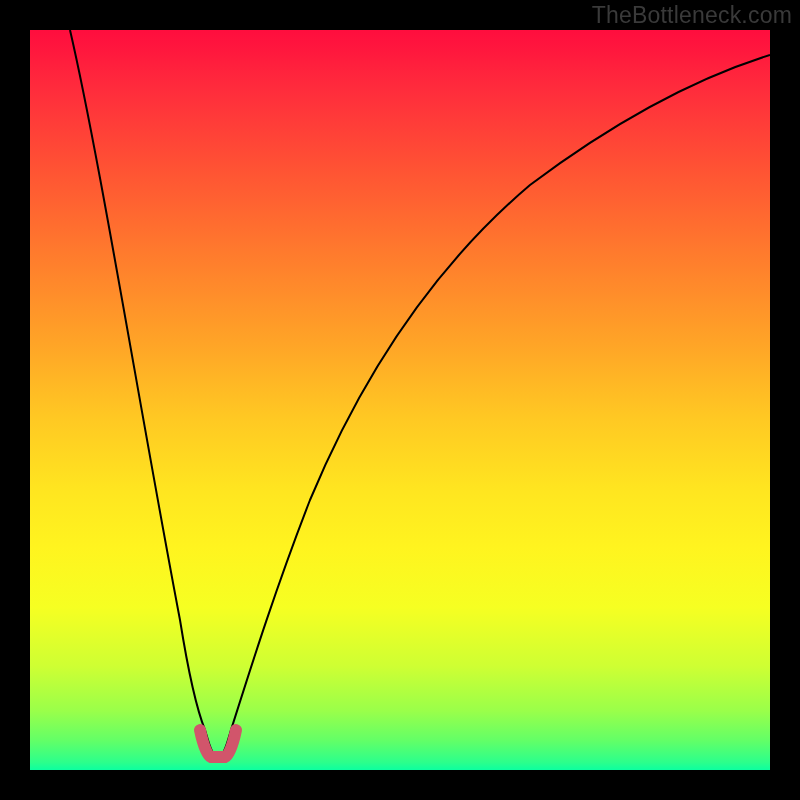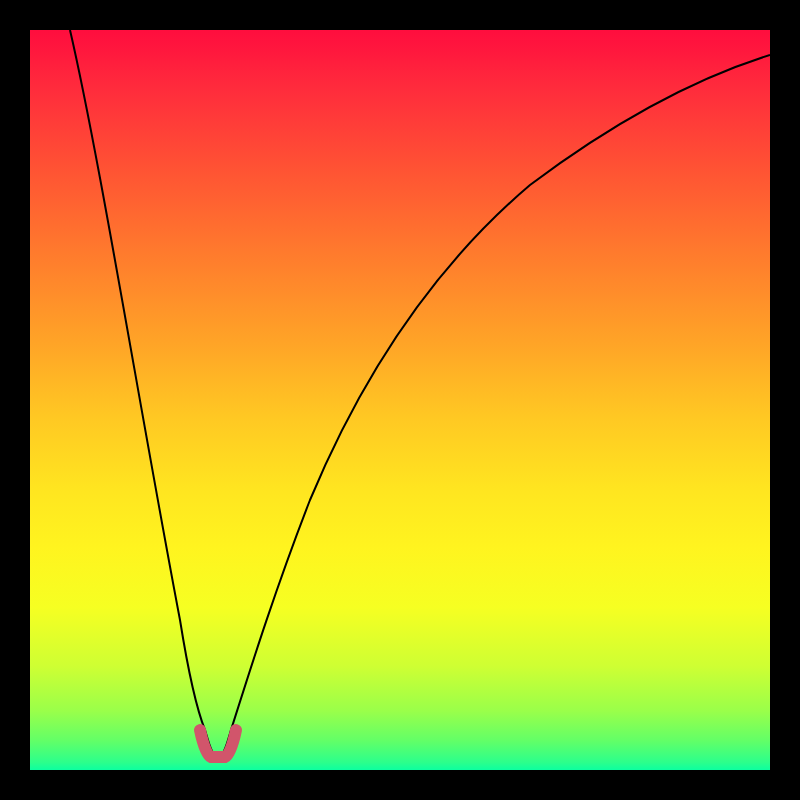--- a/index.html
+++ b/index.html
@@ -85,14 +85,15 @@
       <path fill="none" stroke="#d1556b" stroke-width="12" stroke-linecap="round" d="
             M 170 700
             Q 175 724, 181 727
             L 195 727
             Q 201 724, 206 700
             "></path>
     </svg>
 
   </div>
 
+  <div class="watermark">TheBottleneck.com</div>
 
 </div>
 
 </body></html>

